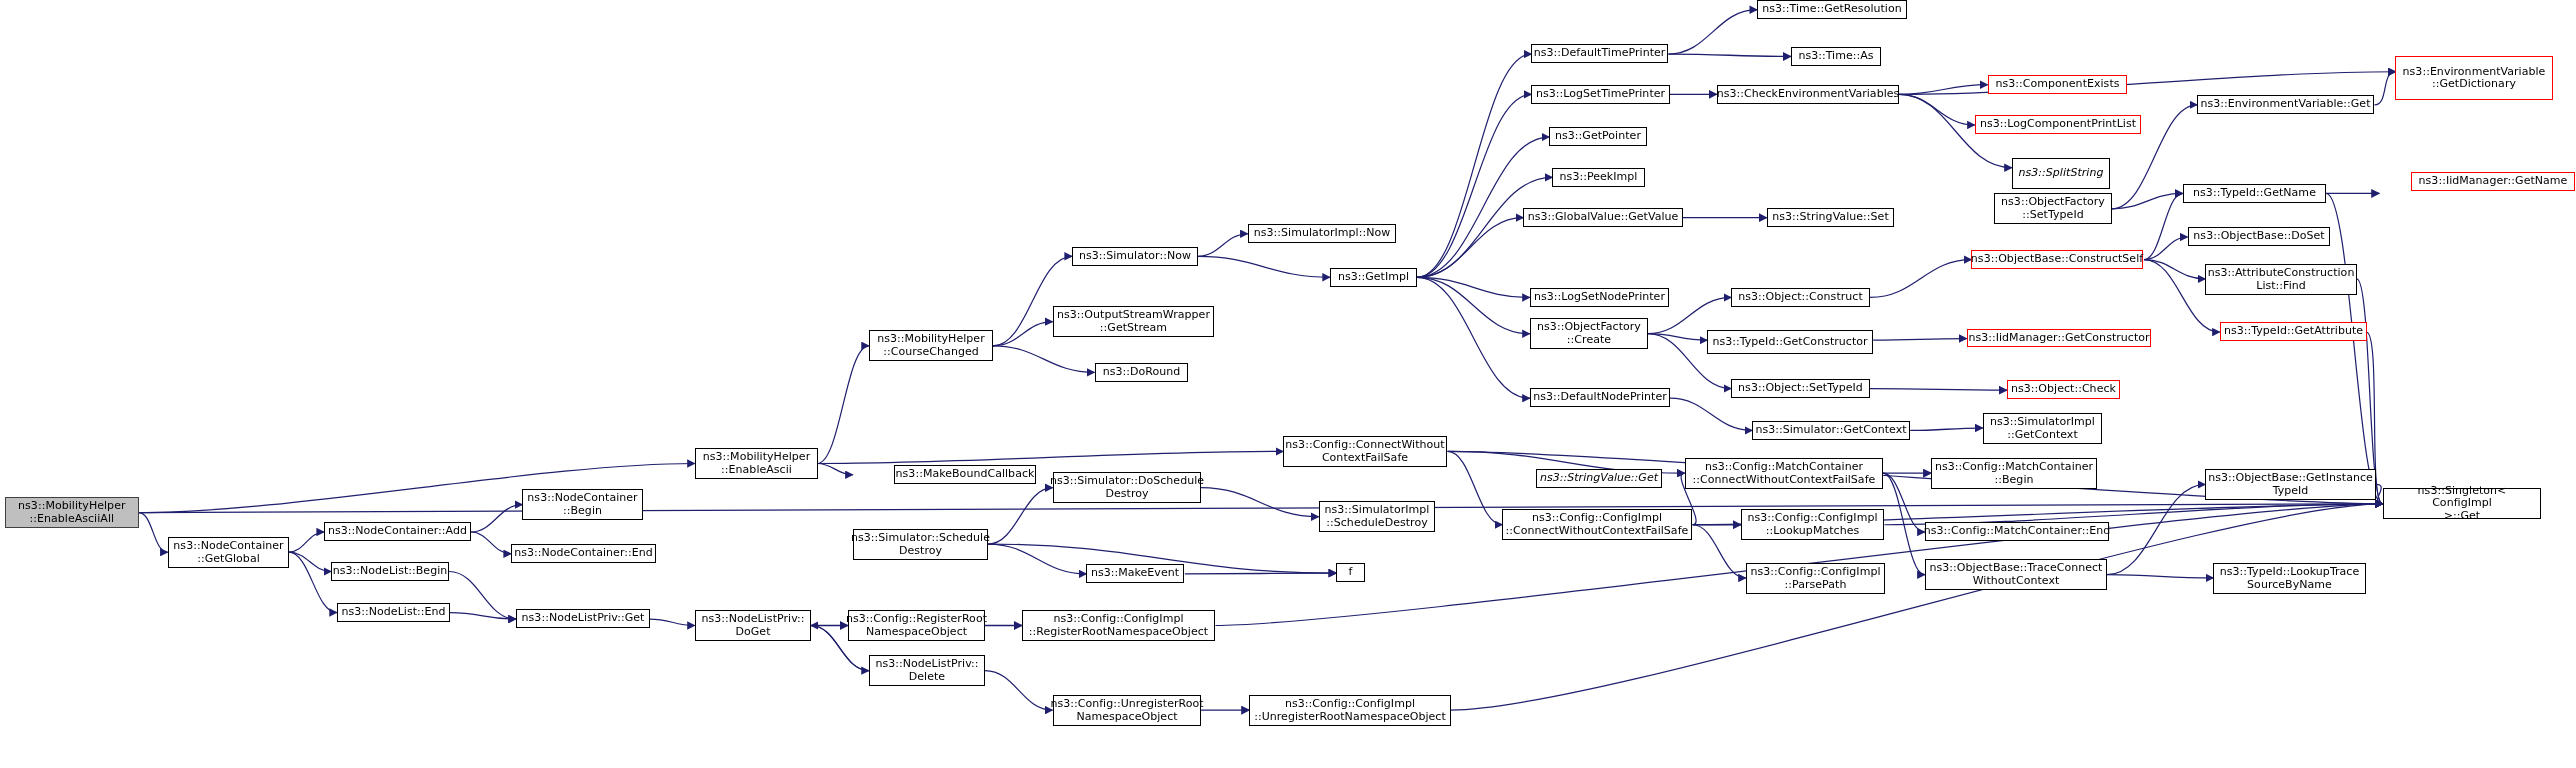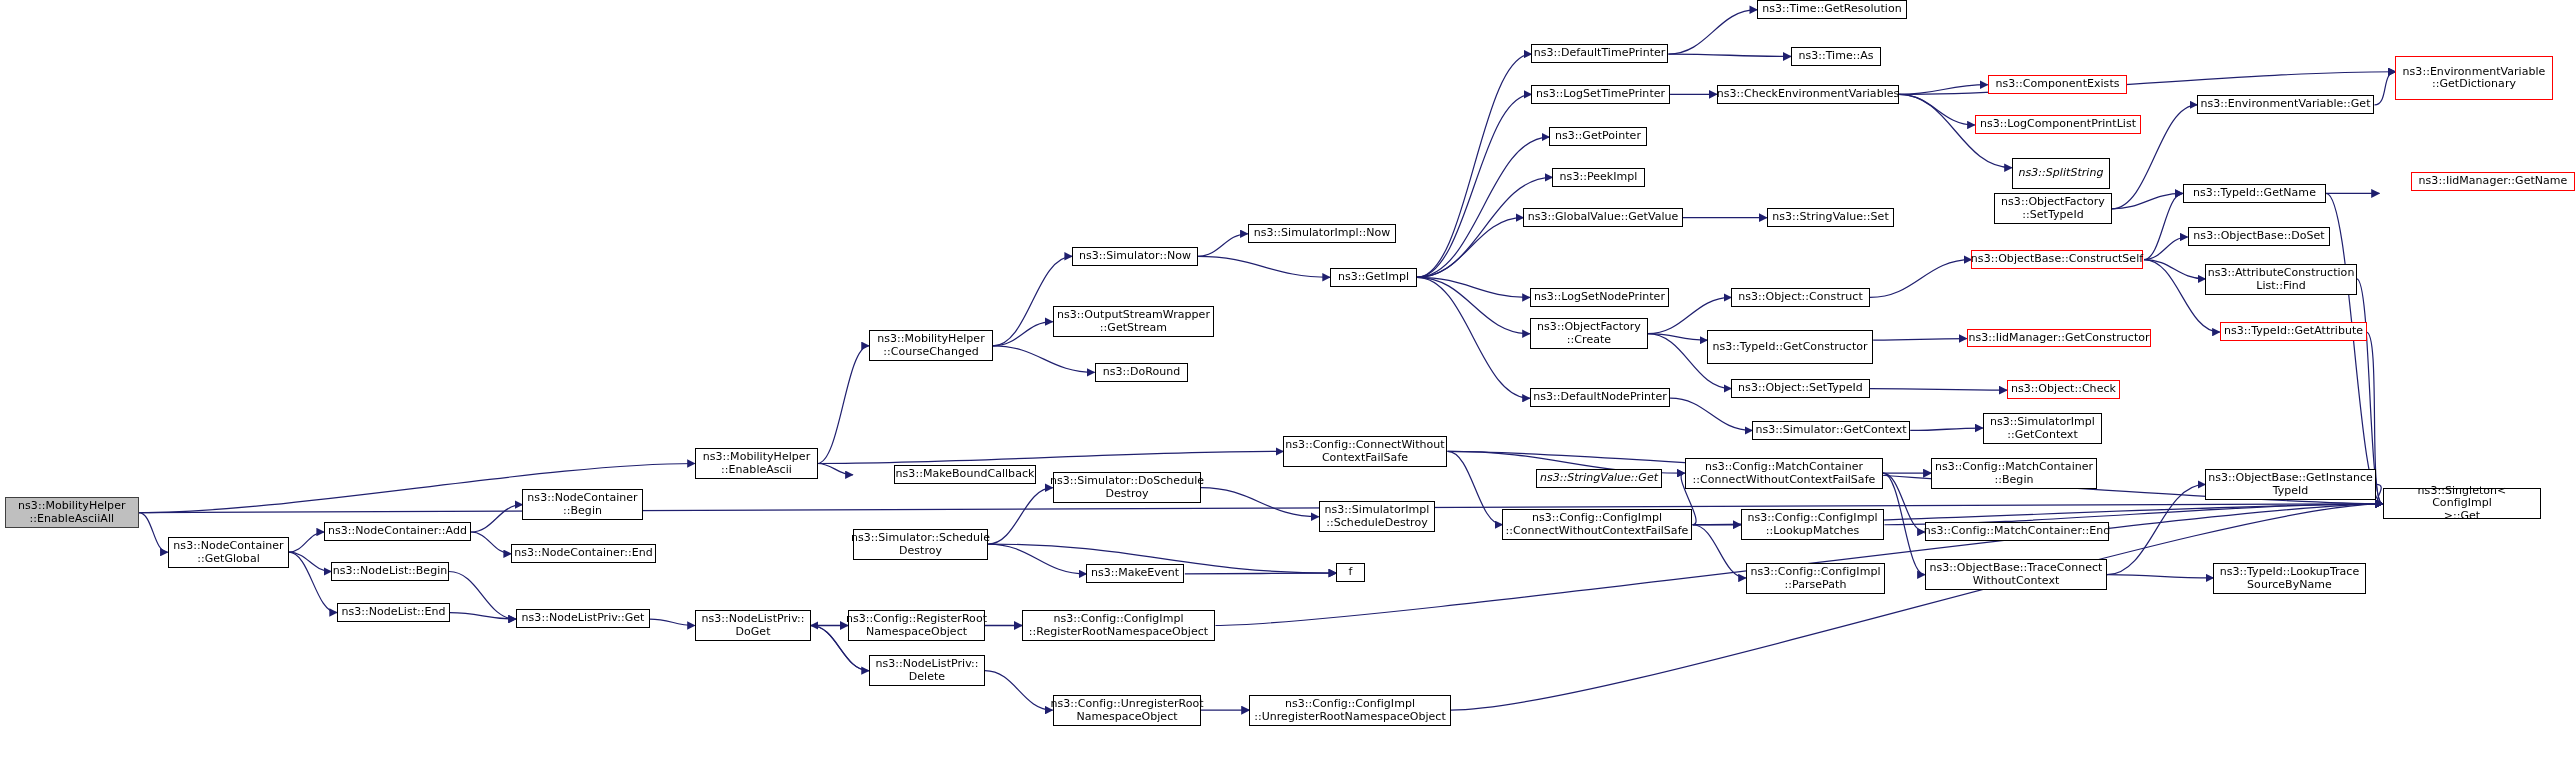--- a/index.html
+++ b/index.html
@@ -275,21 +275,21 @@
       <div class="node" style="left: 1731px; top: 288px; width: 139px; height: 19.3px;">
         <span>ns3::Object::Construct</span>
       </div>
       <div class="node" style="left: 1530px; top: 318px; width: 118px; height: 31px;">
         <span>ns3::ObjectFactory
 ::Create</span>
       </div>
       <div class="node" style="left: 1530px; top: 288px; width: 139px; height: 19.3px;">
         <span>ns3::LogSetNodePrinter</span>
       </div>
-      <div class="node" style="left: 1707px; top: 330px; width: 166px; height: 34px;">
+      <div class="node" style="left: 1707px; top: 330px; width: 166px; height: 24px;">
         <span>ns3::TypeId::GetConstructor</span>
       </div>
       <div class="node red" style="left: 1967px; top: 329px; width: 184px; height: 18px;">
         <span>ns3::IidManager::GetConstructor</span>
       </div>
       <div class="node red" style="left: 2220px; top: 322px; width: 147px; height: 19.3px;">
         <span>ns3::TypeId::GetAttribute</span>
       </div>
       <div class="node" style="left: 1731px; top: 379px; width: 139px; height: 19.3px;">
         <span>ns3::Object::SetTypeId</span>

